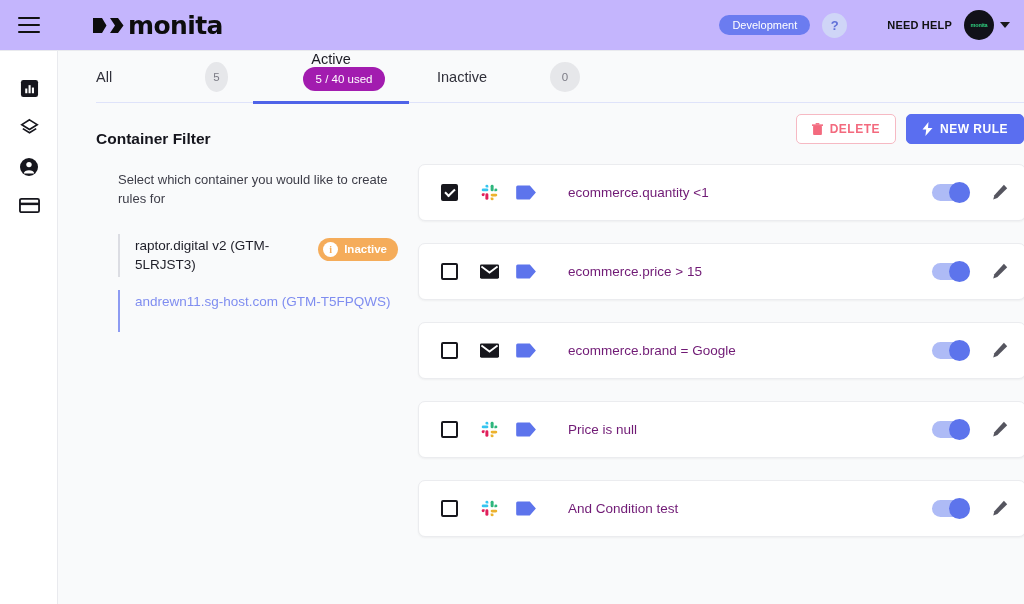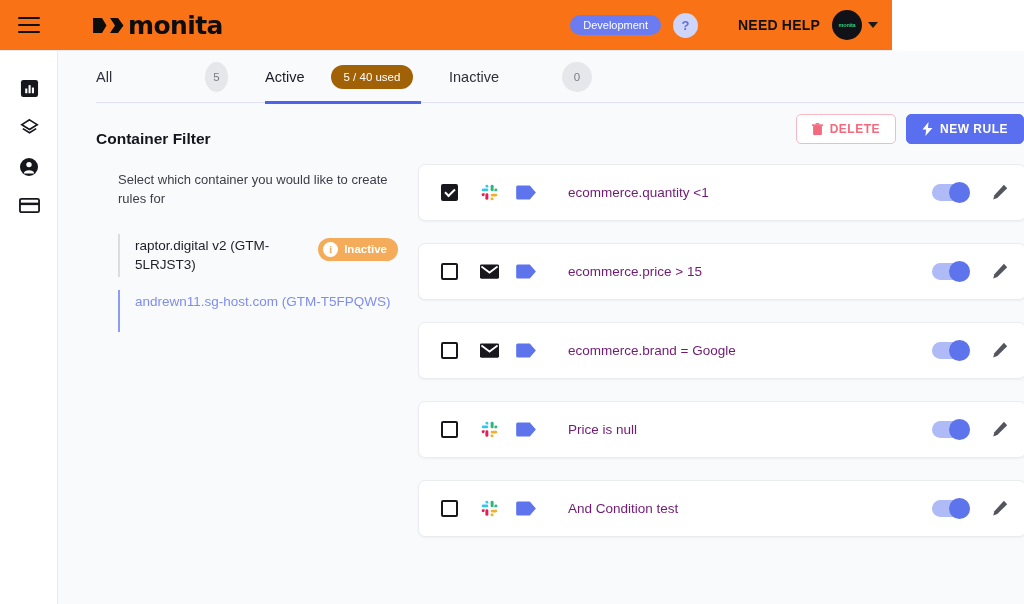--- a/index.html
+++ b/index.html
@@ -6,22 +6,22 @@
   html, body {
     width: 1024px; height: 604px;
     font-family: "Liberation Sans", sans-serif;
     background: #ffffff;
     overflow: hidden;
   }
 
   
   .topbar {
     position: absolute; left: 0; top: 0;
-    width: 892px; height: 51px;
-    background: #f97316;
+    width: 1024px; height: 51px;
+    background: #c4b5fd;
     border-bottom: 1px solid #e9eaee;
     display: flex; align-items: center;
   }
   .hamburger {
     width: 22px; height: 16px;
     margin-left: 18px;
     display: flex; flex-direction: column; justify-content: space-between;
     cursor: pointer;
   }
   .hamburger span { display: block; height: 2px; width: 100%; background: #111; border-radius: 1px; }
@@ -47,21 +47,21 @@
     padding: 4px 13px; border-radius: 11px;
     cursor: pointer;
   }
   .help-circle {
     width: 25px; height: 25px; border-radius: 50%;
     background: #cfd5f7; color: #6070d8;
     display: flex; align-items: center; justify-content: center;
     font-size: 13px; font-weight: 600; cursor: pointer;
   }
   .need-help {
-    font-size: 14px; font-weight: 700; color: #111;
+    font-size: 11px; font-weight: 700; color: #111;
     letter-spacing: 0.2px; cursor: pointer; padding-left: 28px;
   }
   .avatar-wrap { display: flex; align-items: center; gap: 6px; cursor: pointer; }
   .avatar {
     width: 30px; height: 30px; border-radius: 50%;
     background: #111118;
     display: flex; align-items: center; justify-content: center;
     overflow: hidden;
   }
   .avatar-logo { font-size: 5.5px; font-weight: 700; color: #2fd07e; letter-spacing: -0.2px; }
@@ -112,21 +112,21 @@
     content: ""; position: absolute; left: 0; right: 0; bottom: -1px;
     height: 2.5px; background: #4f63e8;
   }
   .tab-count {
     width: 30px; height: 30px; border-radius: 50%;
     background: #e6e7ea; color: #7b7b85;
     font-size: 11.5px;
     display: flex; align-items: center; justify-content: center;
   }
   .tab-pill {
-    background: #a16207; color: #fff;
+    background: #a21caf; color: #fff;
     font-size: 11.5px; border-radius: 12px;
     padding: 6px 13px;
   }
 
   
   .section-head {
     display: flex; align-items: flex-start;
     margin: 17px 0 8px 38px; width: 928px; text-align: right;
   }
   .section-title { font-size: 15.5px; font-weight: 700; color: #15151d; }
@@ -278,21 +278,21 @@
   </div>
 </div>
 
 <div class="main">
 
   <div class="tabs">
     <div class="tab" style="width:132px;">
       <span class="tab-label">All</span>
       <span class="tab-count" style="margin-left:93px;">5</span>
     </div>
-    <div class="tab active" style="width:156px;margin-left:37px;">
+    <div class="tab active" style="width:156px;margin-left:25px;flex-direction:column;">
       <span class="tab-label">Active</span>
       <span class="tab-pill" style="margin-left:26px;">5 / 40 used</span>
     </div>
     <div class="tab" style="margin-left:28px;">
       <span class="tab-label">Inactive</span>
       <span class="tab-count" style="margin-left:63px;">0</span>
     </div>
   </div>
 
   <div class="section-head">

